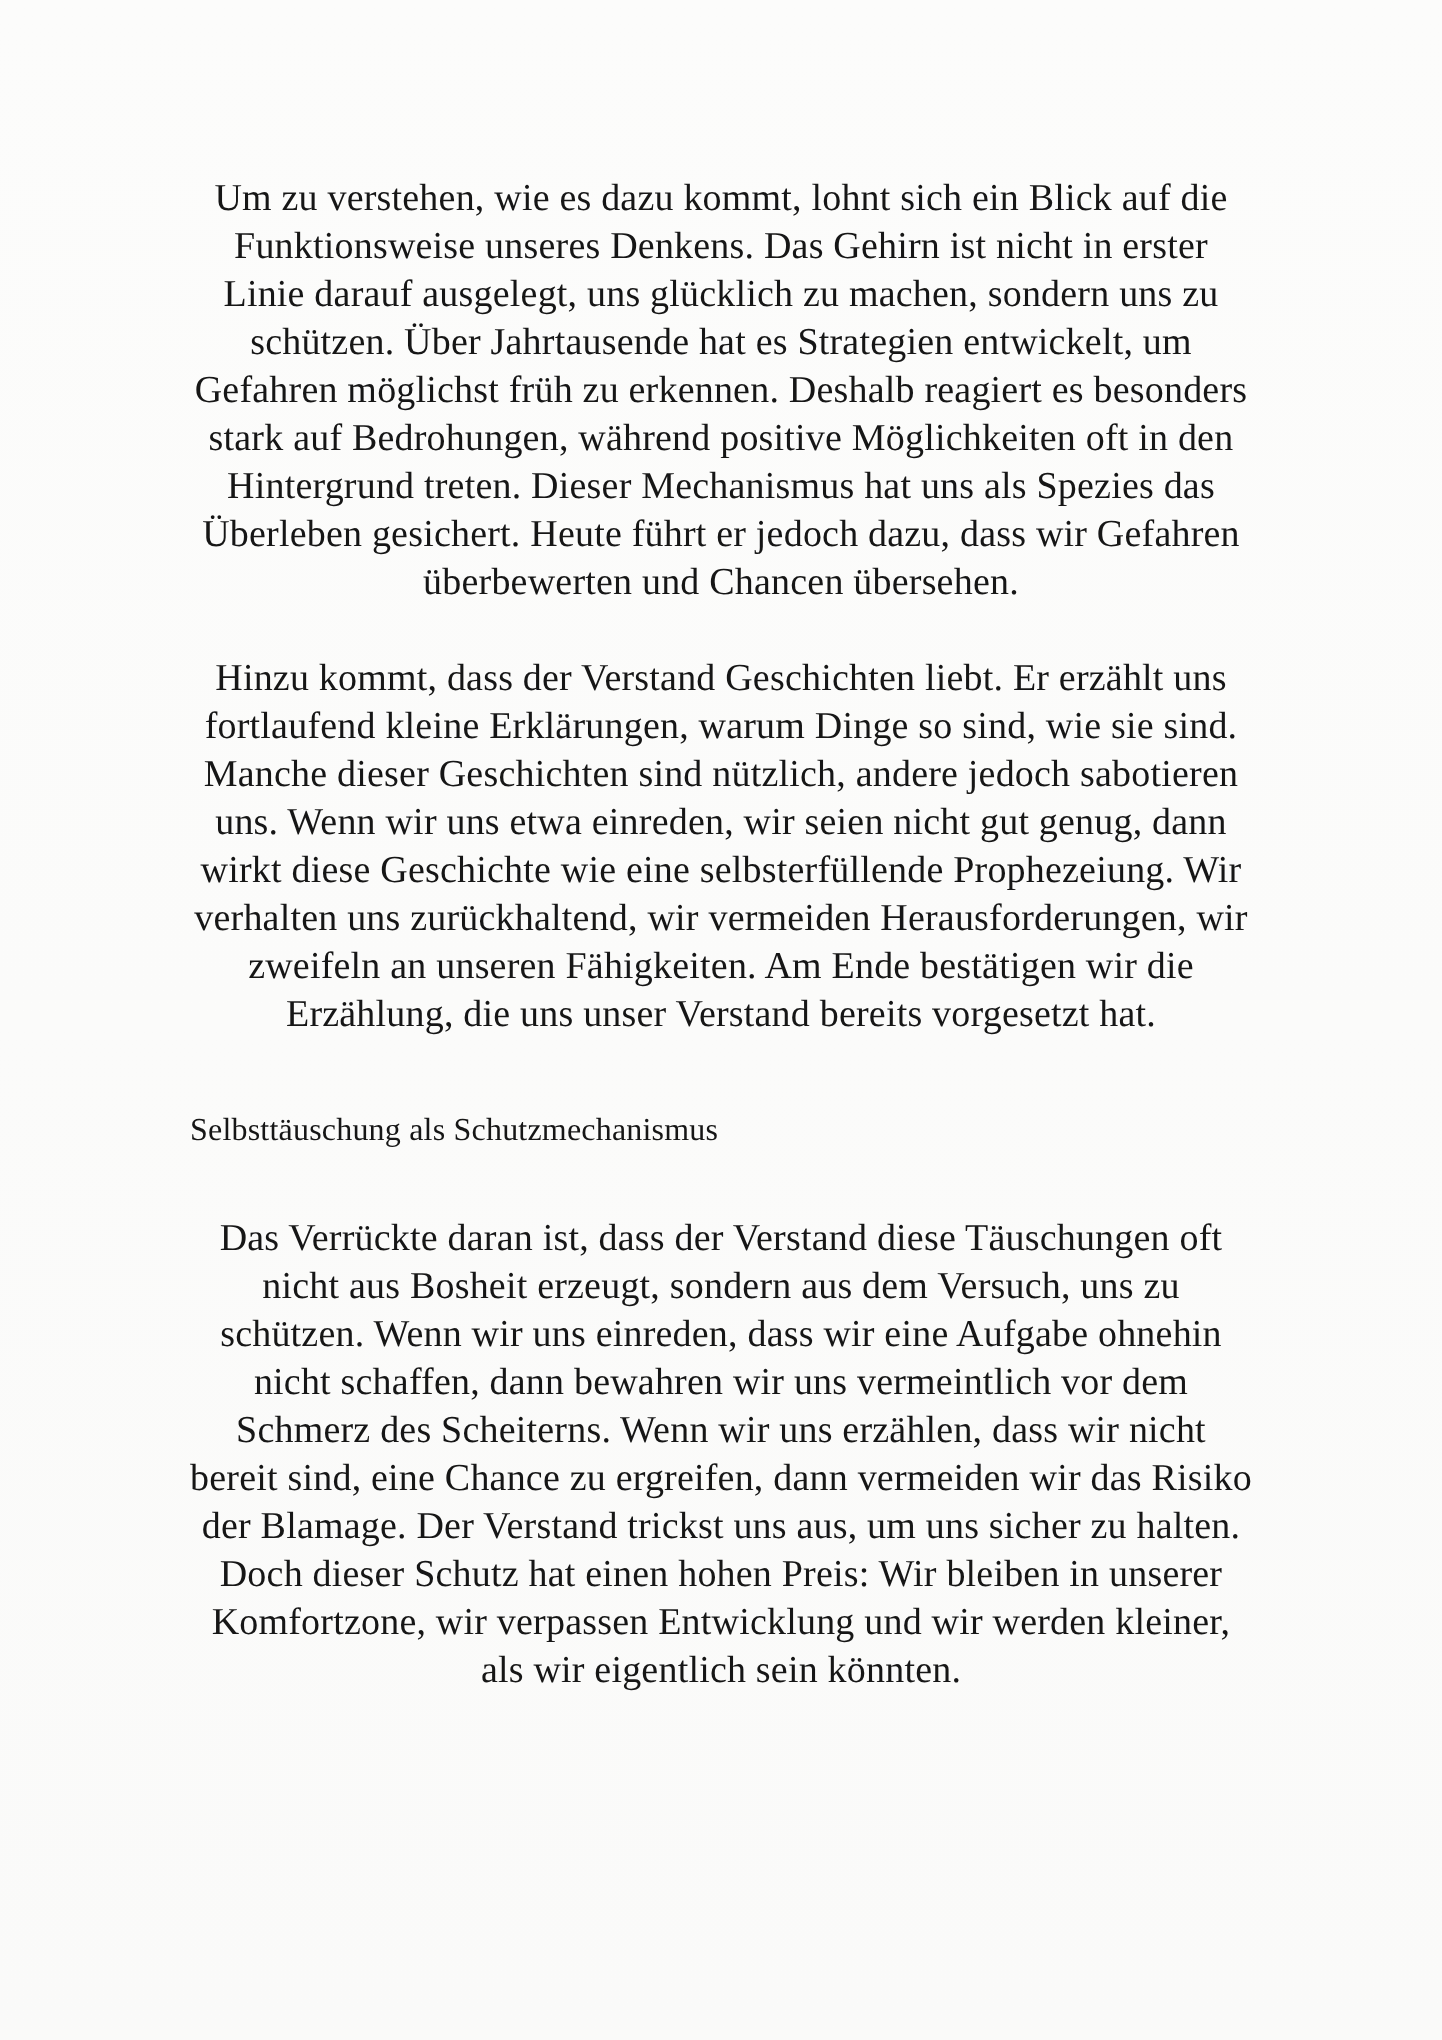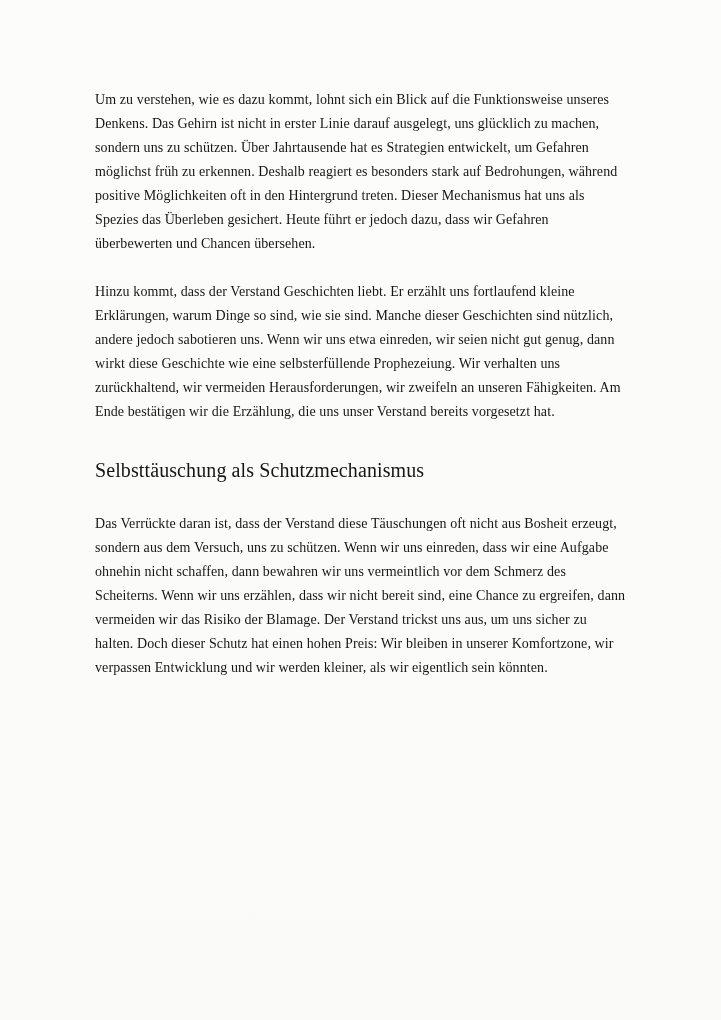--- a/index.html
+++ b/index.html
@@ -15,28 +15,29 @@
     overflow: hidden;
   }
   .page {
     box-sizing: border-box;
     width: 721px;
     height: 1020px;
     padding: 88px 95px 60px 95px;
     background: linear-gradient(180deg, #fcfcfb 0%, #fafaf9 100%);
   }
   .doc-paragraph {
-    font-size: 14px;
+    font-size: 19px;
     line-height: 24px;
     margin: 0 0 24px 0;
     max-width: 532px;
     letter-spacing: 0.1px;
+    text-align: center;
   }
   .doc-heading {
-    font-size: 20px;
+    font-size: 16px;
     line-height: 28px;
     font-weight: 400;
     margin: 32px 0 28px 0;
     max-width: 532px;
     letter-spacing: 0.1px;
   }
 </style>
 </head>
 <body>
 

